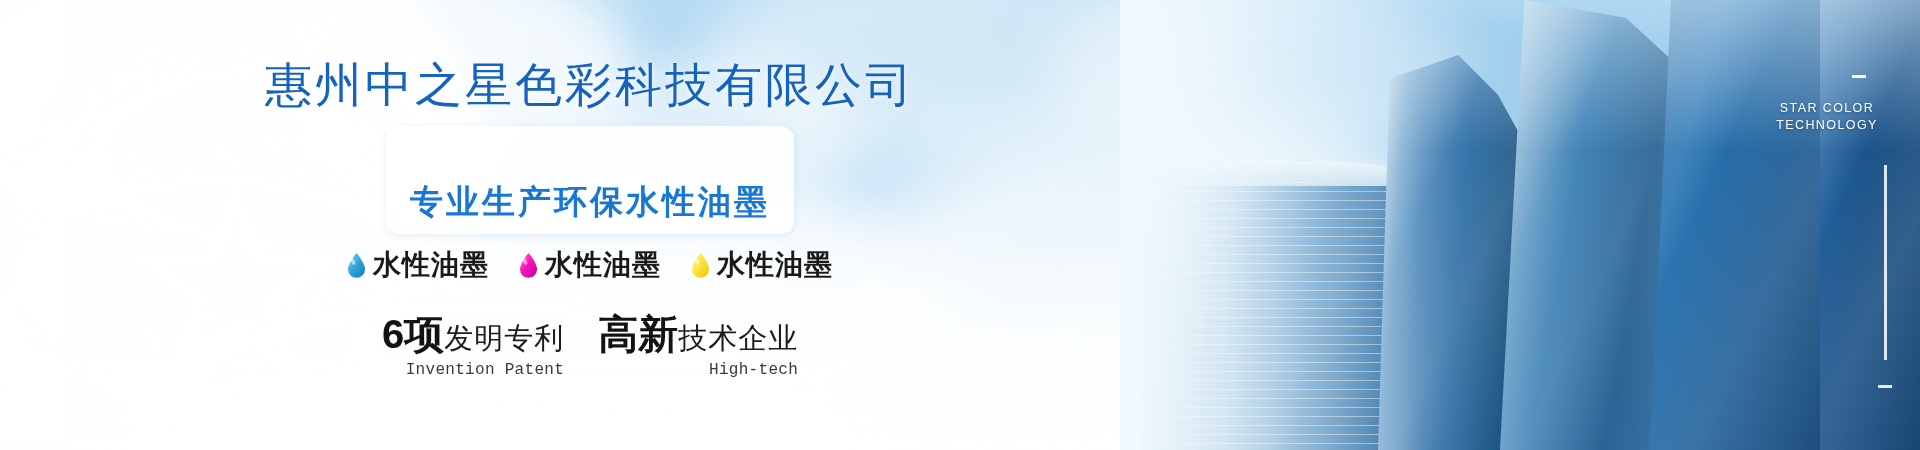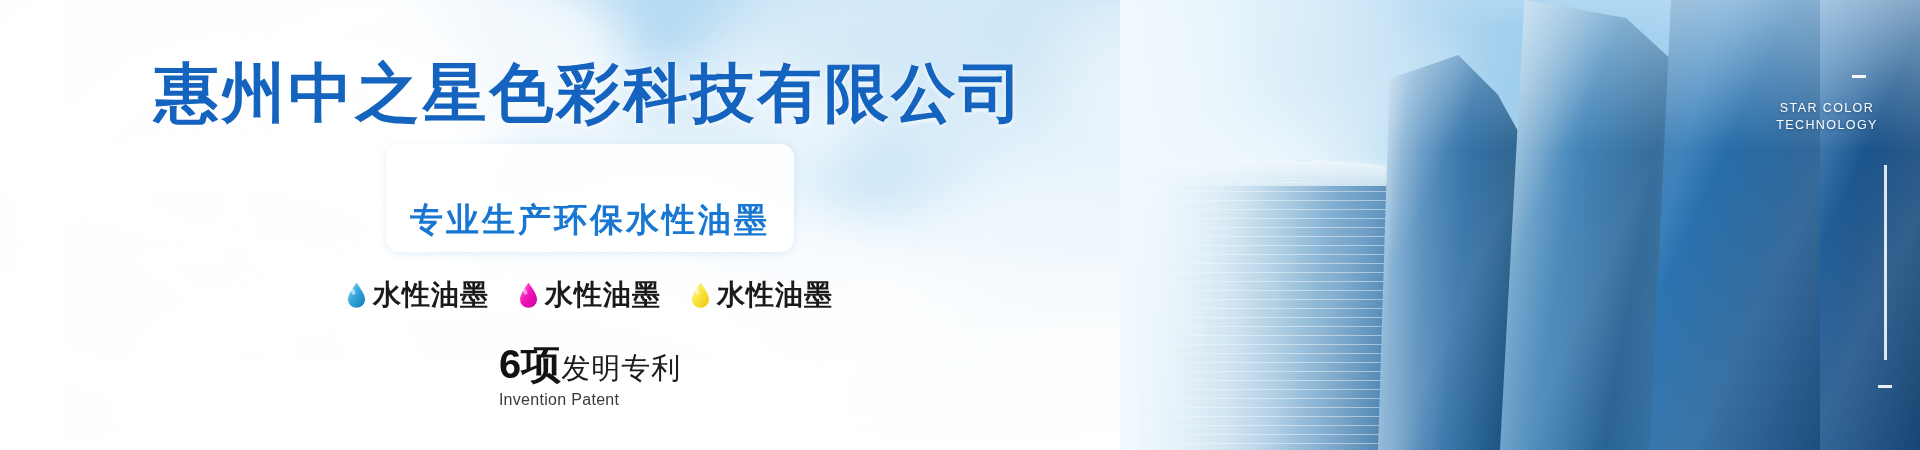--- a/index.html
+++ b/index.html
@@ -151,67 +151,67 @@
   .tick-bot{ left:1878px; top:385px; width:14px; height:3px; opacity:.9; }
 
   
   .content{
     position:absolute; left:0; top:0; width:1180px; height:450px;
     display:flex; flex-direction:column; align-items:center;
     padding-top:60px;
   }
 
   .headline{
-    font-size:64px; font-weight:bold; letter-spacing:3px;
+    font-size:47px; font-weight:normal; letter-spacing:3px;
     color:#1463bf;
     text-shadow:0 2px 5px rgba(255,255,255,.85), 0 0 1px rgba(255,255,255,.9);
     white-space:nowrap;
     line-height:1.05;
   }
 
   .pill{
     margin-top:17px;
     background:rgba(255,255,255,.88);
     border-radius:14px;
     padding:6px 24px 9px;
     box-shadow:0 2px 8px rgba(120,170,210,.20);
   }
   .pill-text{
     font-size:33px; font-weight:bold; letter-spacing:3px;
     color:#1877d2; white-space:nowrap;margin-top:48px;
   }
 
   .features{
-    margin-top:24px;
+    margin-top:12px;
     display:flex; align-items:center; gap:30px;
   }
   .feat{ display:flex; align-items:center; gap:7px; }
   .drop{ width:19px; height:26px; display:block; }
   .feat-label{
     font-size:28px; font-weight:bold; color:#1a1a1a; letter-spacing:1px;
     text-shadow:0 1px 2px rgba(255,255,255,.75);
     white-space:nowrap;
   }
 
   .badges{
     margin-top:30px;
     display:flex; align-items:flex-start; gap:34px;
   }
-  .badge{ text-align:left; }
+  .badge{ text-align:right; }
   .badge-top{ white-space:nowrap; line-height:1; }
   .badge-strong{
     font-size:40px; font-weight:bold; color:#121212; letter-spacing:0px;
     font-family:"Liberation Sans","DejaVu Sans",sans-serif;
   }
   .badge-rest{
     font-size:29px; font-weight:500; color:#1c1c1c; letter-spacing:1px;
   }
   .badge-en{
     margin-top:7px;
-    font-size:16px; color:#3a3a3a; letter-spacing:.3px;
+    font-size:16px; color:#3a3a3a; letter-spacing:.3px;font-family:Liberation Mono, monospace;
   }
 </style>
 </head>
 <body>
 
 <div id="banner">
 
   <div class="sky-base"></div>
   <div class="cloud c1"></div>
   <div class="cloud c4"></div>
@@ -332,17 +332,23 @@
 
     <div class="badges">
 
       <div class="badge">
         <div class="badge-top">
           <span class="badge-strong">6项</span><span class="badge-rest">发明专利</span>
         </div>
         <div class="badge-en">Invention Patent</div>
       </div>
 
+      <div class="badge">
+        <div class="badge-top">
+          <span class="badge-strong">高新</span><span class="badge-rest">技术企业</span>
+        </div>
+        <div class="badge-en">High-tech</div>
+      </div>
 
     </div>
 
   </div>
 </div>
 
 </body></html>

